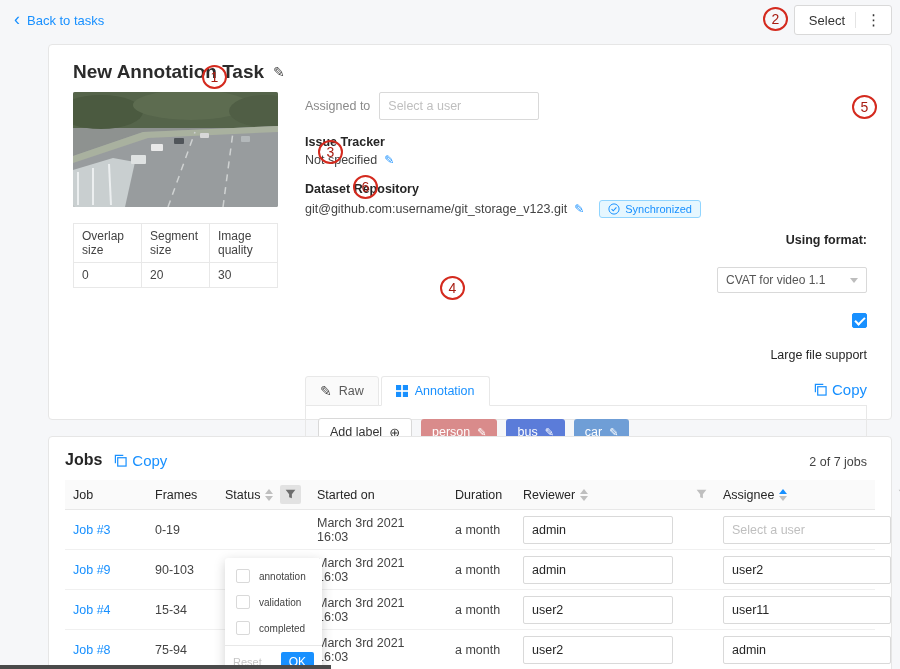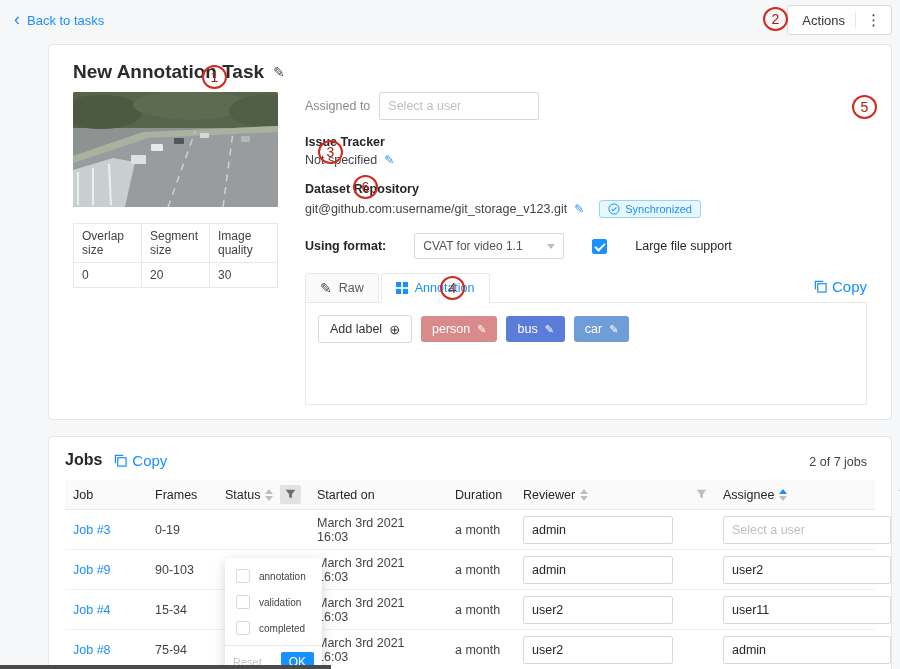--- a/index.html
+++ b/index.html
@@ -43,21 +43,21 @@
   .assigned { display:flex; align-items:center; gap:9px; margin-right:30px; }
   .assigned-label { color:#8a8a8a; font-size:12.5px; }
   .ipt { border:1px solid #d9d9d9; border-radius:2px; height:28px; background:#fff; font-size:12.5px; color:#262626; padding:0 8px; font-family:"Liberation Sans",sans-serif; outline:none; }
   .ipt::placeholder { color:#bfbfbf; }
   .assignee-select { width:160px; }
   .block { margin-top:15px; }
   .blk-label { font-weight:700; font-size:12.5px; color:#262626; }
   .blk-value { margin-top:4px; display:flex; align-items:center; gap:7px; font-size:12.5px; color:#434343; }
   .sync-badge { display:inline-flex; align-items:center; gap:5px; border:1px solid #91d5ff; background:#e6f7ff; color:#1890ff; font-size:11px; padding:2px 8px; border-radius:3px; margin-left:8px; }
   .ic { display:inline-block; vertical-align:middle; }
-  .format-row { margin-top:15px; display:flex; align-items:center; gap:28px; font-size:12.5px; }
+  .format-row { margin-top:15px; display:flex; align-items:flex-end; gap:20px; font-size:12.5px;flex-direction:column; }
   .format-label { font-weight:700; }
   .format-select { width:150px; height:26px; border:1px solid #d9d9d9; border-radius:2px; display:flex; align-items:center; justify-content:space-between; padding:0 8px; color:#555; font-size:12px; cursor:pointer; background:#fff; }
   .sel-caret { width:0; height:0; border-left:4px solid transparent; border-right:4px solid transparent; border-top:5px solid #bdbdbd; }
   .cb { position:relative; width:15px; height:15px; border-radius:2px; flex:none; cursor:pointer; }
   .cb.checked { background:#1890ff; border:1px solid #1890ff; }
   .cb.checked::after { content:""; position:absolute; left:4px; top:1px; width:4px; height:8px; border:solid #fff; border-width:0 2px 2px 0; transform:rotate(45deg); }
   
   .tabs-row { margin-top:14px; display:flex; align-items:flex-end; border-bottom:1px solid #e8e8e8; }
   .tab { height:30px; display:flex; align-items:center; gap:7px; padding:0 14px; font-size:12.5px; background:#fafafa; color:#595959; border:1px solid #e8e8e8; border-radius:3px 3px 0 0; margin-right:2px; margin-bottom:-1px; cursor:pointer; }
   .tab.active { background:#fff; color:#1890ff; border-bottom-color:#fff; }
@@ -110,21 +110,21 @@
 </style>
 </head>
 <body>
 
 <div class="topbar">
   <a class="back">
     <span class="chev">‹</span>
     <span>Back to tasks</span>
   </a>
   <button class="actions-btn">
-    <span>Actions</span>
+    <span>Select</span>
     <span class="vdiv"></span>
     <span class="vdots">⋮</span>
   </button>
 </div>
 
 <section class="card task-card">
   <div class="title-row">
     <h1>New Annotation Task</h1>
     <span class="pencil">✎</span>
   </div>

